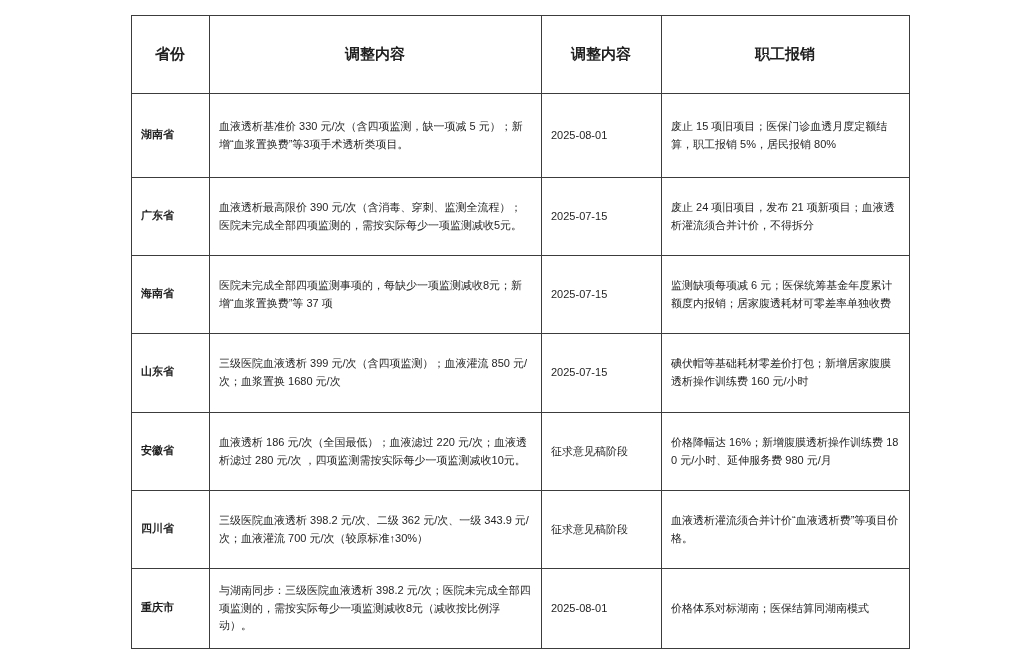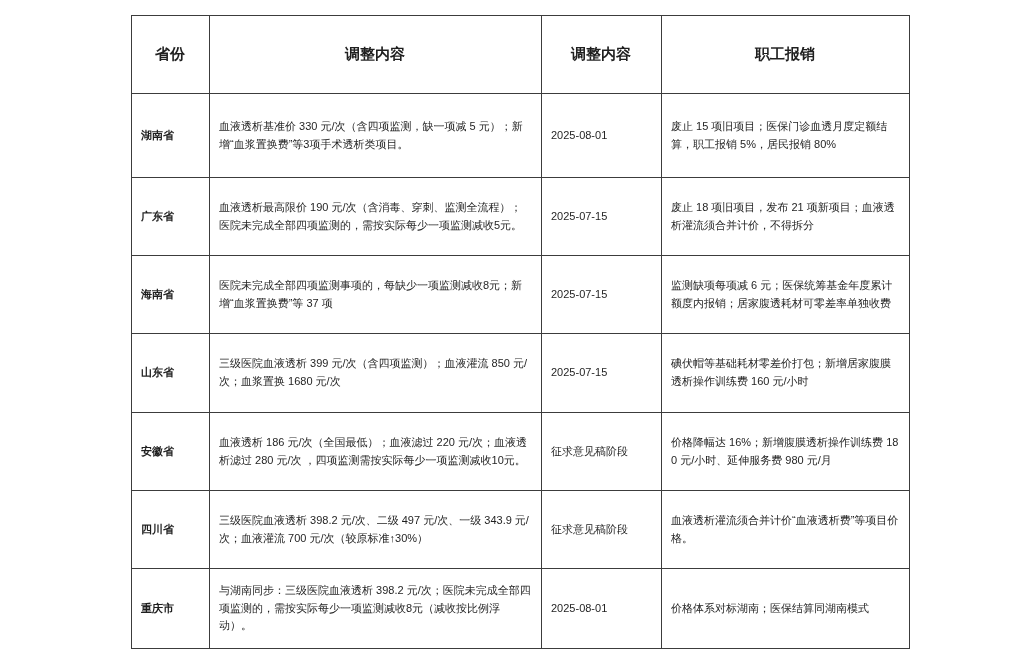--- a/index.html
+++ b/index.html
@@ -39,20 +39,21 @@
     word-break: break-all;
   }
   table.price-table th {
     font-weight: bold;
     font-size: 15px;
     text-align: center;
   }
   td.col-province {
     font-weight: bold;
     white-space: nowrap;
+    font-family: Liberation Mono, monospace;
   }
   col.c-province { width: 78px; }
   col.c-content  { width: 332px; }
   col.c-time     { width: 120px; }
   col.c-notes    { width: 248px; }
   tr.hdr  { height: 78px; }
   tr.r0   { height: 84px; }
   tr.r1   { height: 78px; }
   tr.r2   { height: 78px; }
   tr.r3   { height: 79px; }
@@ -81,23 +82,23 @@
     </thead>
     <tbody>
       <tr class="r0">
         <td class="col-province">湖南省</td>
         <td>血液透析基准价 330 元/次（含四项监测，缺一项减 5 元）；新增“血浆置换费”等3项手术透析类项目。</td>
         <td>2025-08-01</td>
         <td>废止 15 项旧项目；医保门诊血透月度定额结算，职工报销 5%，居民报销 80%</td>
       </tr>
       <tr class="r1">
         <td class="col-province">广东省</td>
-        <td>血液透析最高限价 190 元/次（含消毒、穿刺、监测全流程）；医院未完成全部四项监测的，需按实际每少一项监测减收5元。</td>
+        <td>血液透析最高限价 390 元/次（含消毒、穿刺、监测全流程）；医院未完成全部四项监测的，需按实际每少一项监测减收5元。</td>
         <td>2025-07-15</td>
-        <td>废止 18 项旧项目，发布 21 项新项目；血液透析灌流须合并计价，不得拆分</td>
+        <td>废止 24 项旧项目，发布 21 项新项目；血液透析灌流须合并计价，不得拆分</td>
       </tr>
       <tr class="r2">
         <td class="col-province">海南省</td>
         <td>医院未完成全部四项监测事项的，每缺少一项监测减收8元；新增“血浆置换费”等 37 项</td>
         <td>2025-07-15</td>
         <td>监测缺项每项减 6 元；医保统筹基金年度累计额度内报销；居家腹透耗材可零差率单独收费</td>
       </tr>
       <tr class="r3">
         <td class="col-province">山东省</td>
         <td>三级医院血液透析 399 元/次（含四项监测）；血液灌流 850 元/次；血浆置换 1680 元/次</td>
@@ -105,21 +106,21 @@
         <td>碘伏帽等基础耗材零差价打包；新增居家腹膜透析操作训练费 160 元/小时</td>
       </tr>
       <tr class="r4">
         <td class="col-province">安徽省</td>
         <td>血液透析 186 元/次（全国最低）；血液滤过 220 元/次；血液透析滤过 280 元/次 ，四项监测需按实际每少一项监测减收10元。</td>
         <td>征求意见稿阶段</td>
         <td>价格降幅达 16%；新增腹膜透析操作训练费 180 元/小时、延伸服务费 980 元/月</td>
       </tr>
       <tr class="r5">
         <td class="col-province">四川省</td>
-        <td>三级医院血液透析 398.2 元/次、二级 497 元/次、一级 343.9 元/次；血液灌流 700 元/次（较原标准↑30%）</td>
+        <td>三级医院血液透析 398.2 元/次、二级 362 元/次、一级 343.9 元/次；血液灌流 700 元/次（较原标准↑30%）</td>
         <td>征求意见稿阶段</td>
         <td>血液透析灌流须合并计价“血液透析费”等项目价格。</td>
       </tr>
       <tr class="r6">
         <td class="col-province">重庆市</td>
         <td>与湖南同步：三级医院血液透析 398.2 元/次；医院未完成全部四项监测的，需按实际每少一项监测减收8元（减收按比例浮动）。</td>
         <td>2025-08-01</td>
         <td>价格体系对标湖南；医保结算同湖南模式</td>
       </tr>
     </tbody>

